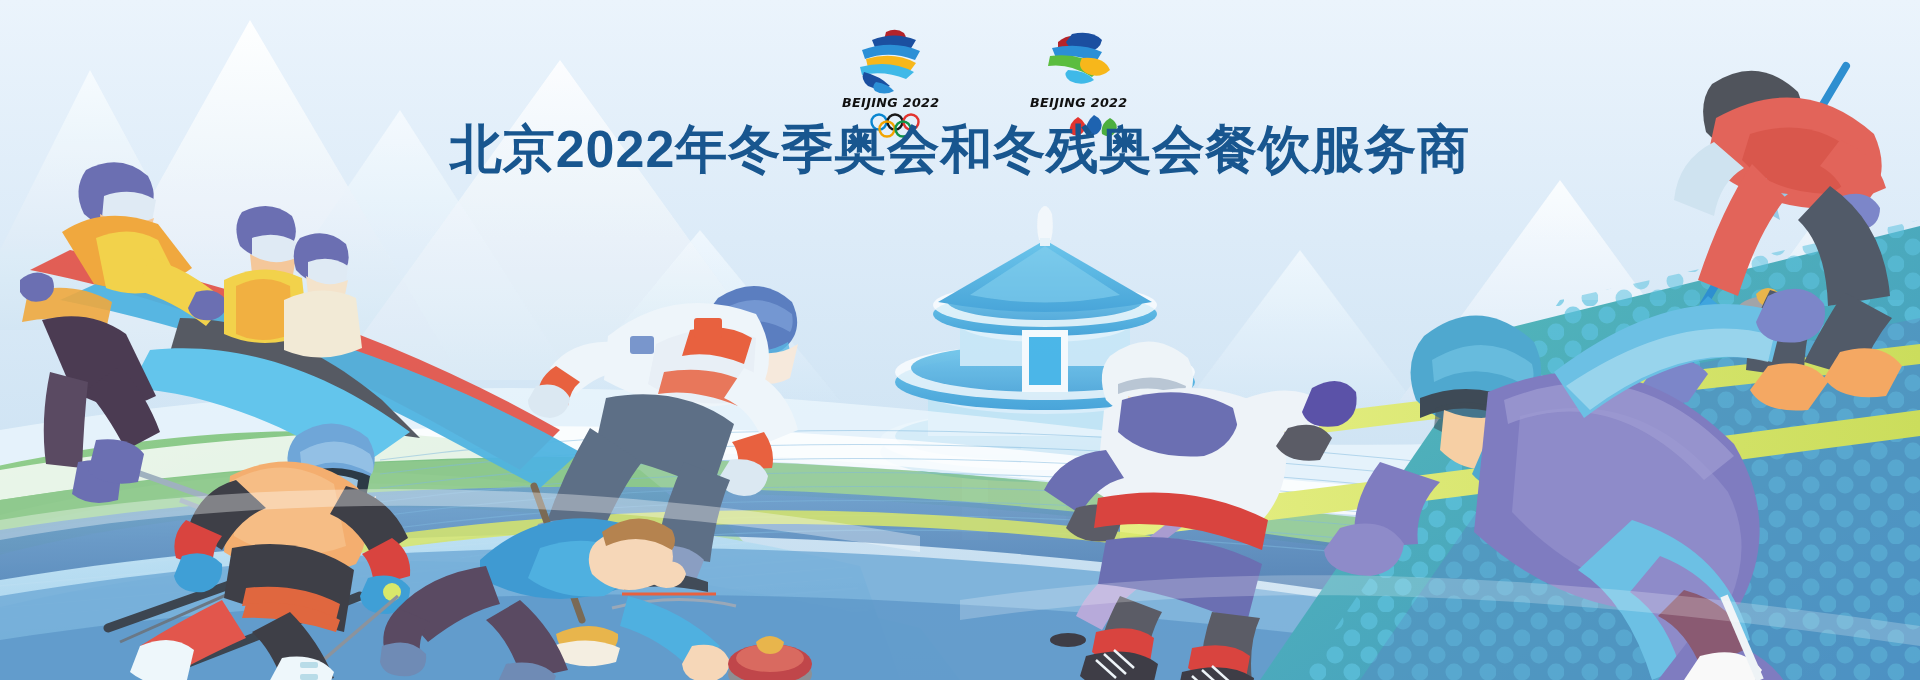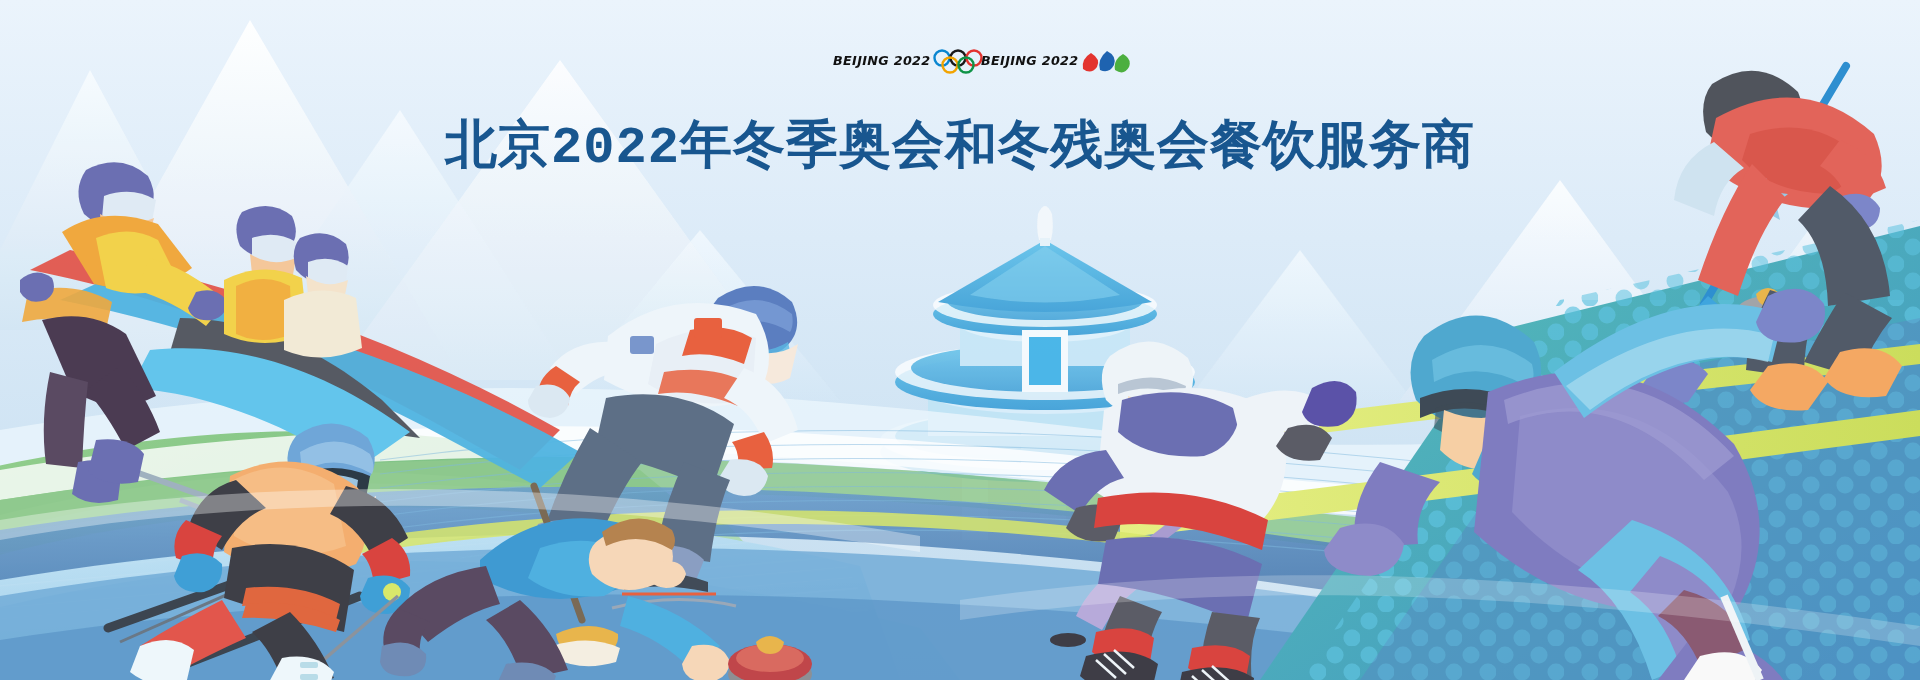--- a/index.html
+++ b/index.html
@@ -10,31 +10,31 @@
     font-family:"Liberation Sans","DejaVu Sans",sans-serif;
     background:linear-gradient(180deg,#eaf3fb 0%,#dceaf7 25%,#cfe2f3 55%,#c3dced 100%);
   }
   #art{position:absolute;inset:0;width:1920px;height:680px;}
   
   .emblems{
     position:absolute;left:0;right:0;top:26px;
     display:flex;justify-content:center;align-items:flex-start;gap:44px;
     z-index:30;
   }
-  .emblem{width:104px;display:flex;flex-direction:row;align-items:center;}
+  .emblem{width:104px;display:flex;flex-direction:column;align-items:flex-end;margin-left:40px;}
   .emblem-mark{width:96px;height:68px;}
   .emblem-word{
     font-family:"DejaVu Sans","Liberation Sans",sans-serif;
     font-size:12.5px;font-weight:700;font-style:italic;letter-spacing:.3px;
     color:#111;margin-top:1px;white-space:nowrap;transform:scaleX(1.02);
   }
   .emblem-sub{margin-top:3px;height:26px;display:flex;align-items:center;justify-content:center;}
   .page-title{
     position:absolute;left:0;right:0;top:118px;z-index:30;text-align:center;
-    font-family:Liberation Mono, monospace;
+    font-family:Liberation Sans, sans-serif;
     font-size:52px;line-height:62px;font-weight:700;
     letter-spacing:1px;color:#18568f;white-space:nowrap;
   }
 </style>
 </head>
 <body>
 
 <div id="banner">
 
   <svg id="art" viewBox="0 0 1920 680" preserveAspectRatio="none">

